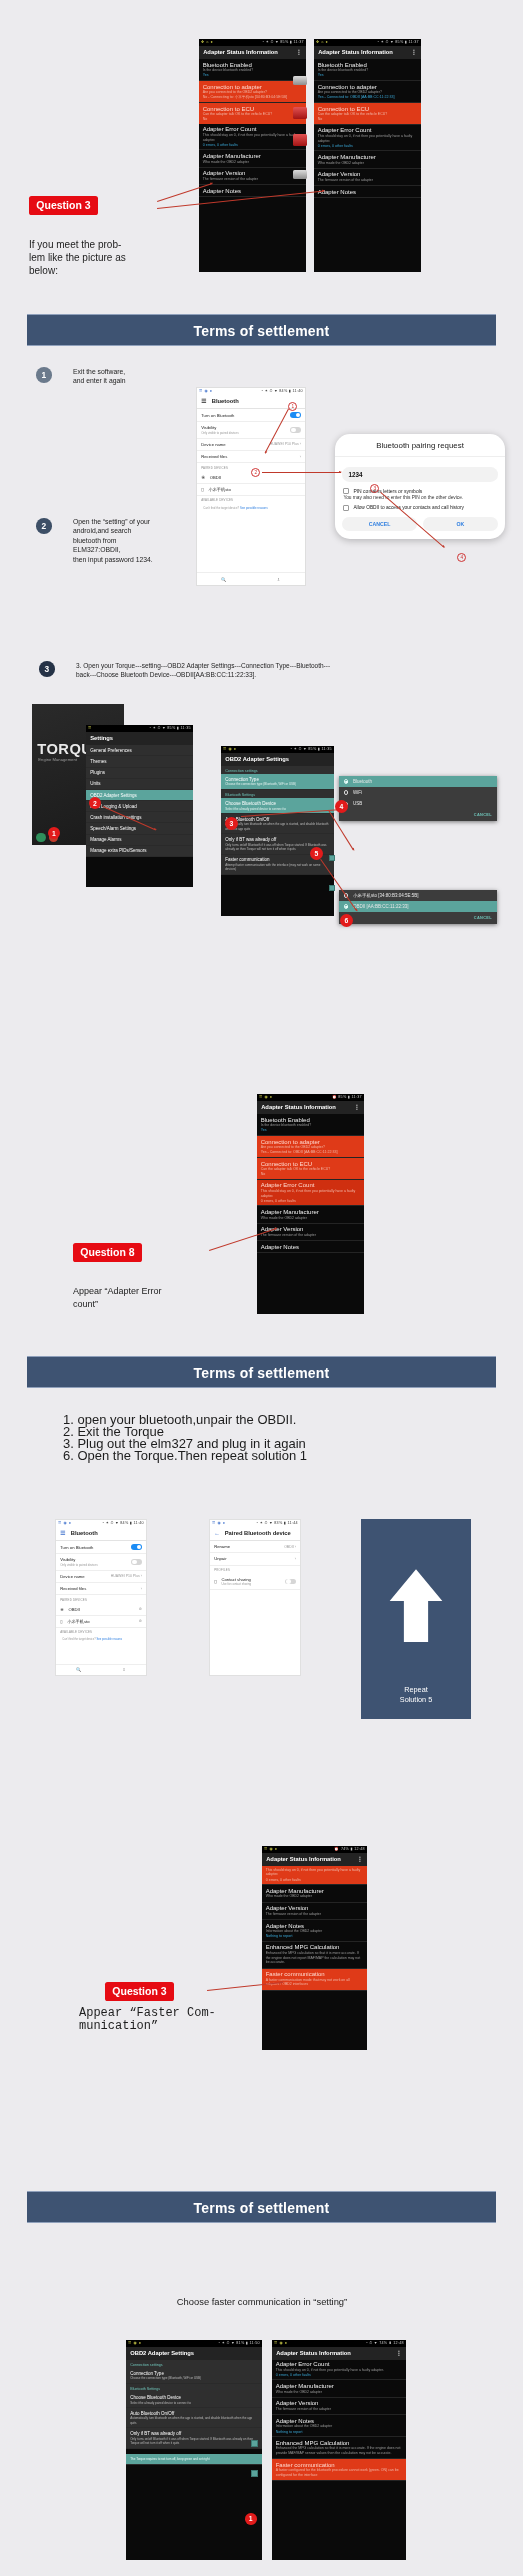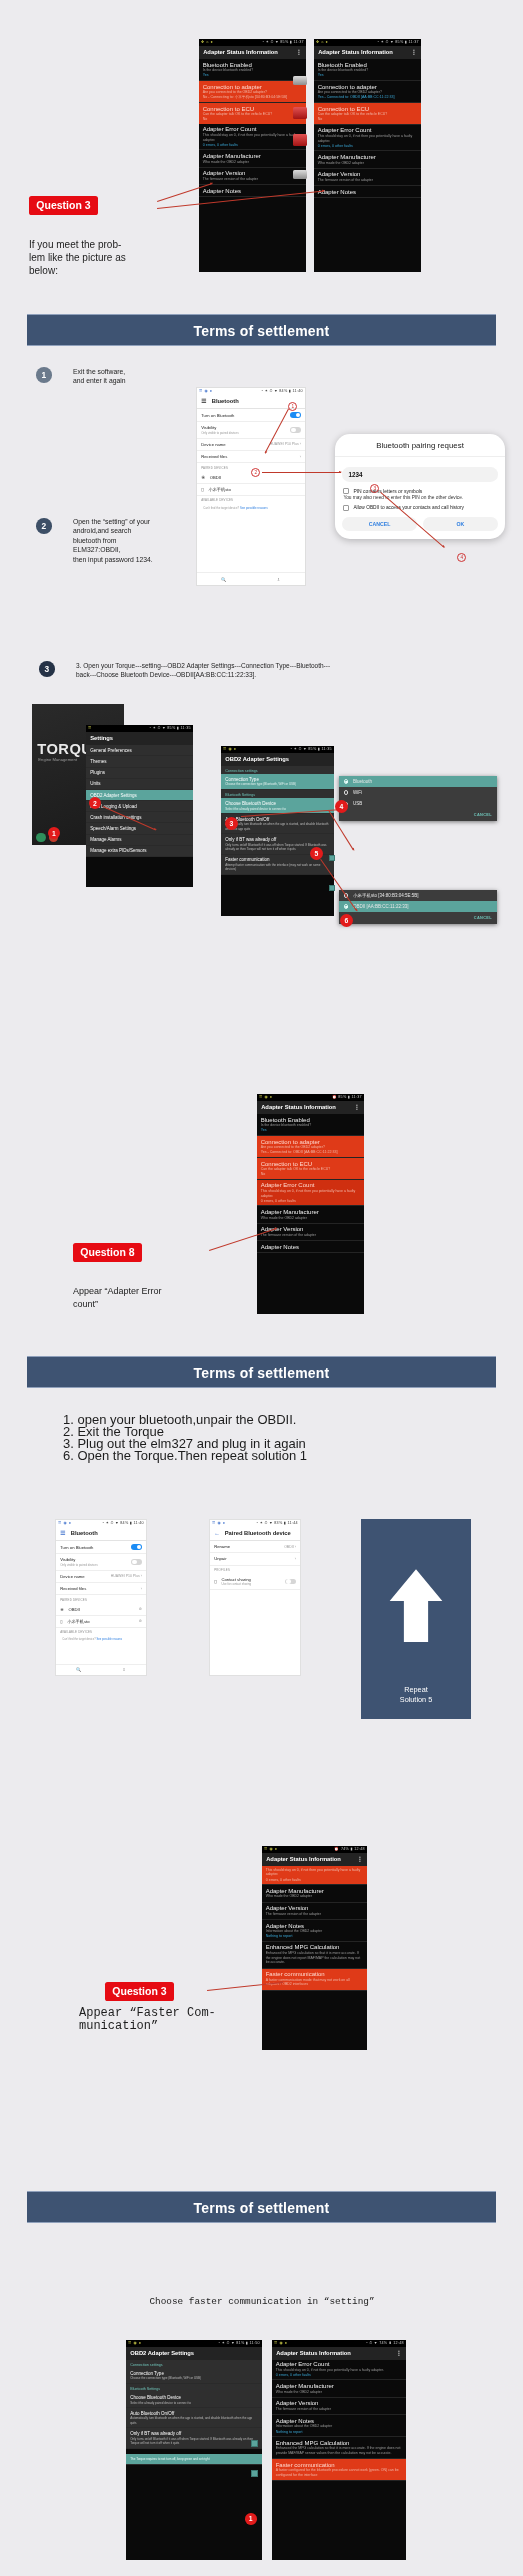--- a/index.html
+++ b/index.html
@@ -124,21 +124,21 @@
   }
   .stepnum.g1{ background:#6b7a8c;}
   .stepnum.g2{ background:#3d4f66;}
   .stepnum.g3{ background:#253246;}
   .steptext{position:absolute;font-size:6.8px;line-height:9.4px;color:#1d1d1d;}
 
   .arrow{position:absolute;background:#c0392b;transform-origin:0 0;height:0.8px;z-index:25;}
   .arrow:after{content:"";position:absolute;right:-0.5px;top:-1.4px;border-left:3.7px solid #c0392b;border-top:1.6px solid transparent;border-bottom:1.6px solid transparent;}
 
   .listtext{position:absolute;font-size:13px;line-height:12px;color:#1d1d1d;}
-  .centertext{position:absolute;width:100%;text-align:center;font-size:9.4px;color:#1d1d1d;font-family:Liberation Mono, monospace;}
+  .centertext{position:absolute;width:100%;text-align:center;font-size:9.4px;color:#1d1d1d;}
 
   .bigbox{position:absolute;background:#3e5372;display:flex;flex-direction:column;align-items:center;justify-content:flex-end;}
   .boxlabel{color:#fff;font-size:7.3px;text-align:center;line-height:10px;padding-bottom:13.6px;}
   .hamb{display:inline-block;width:5.8px;}
 </style>
 </head>
 <body>
 
 <div class="page">
 

